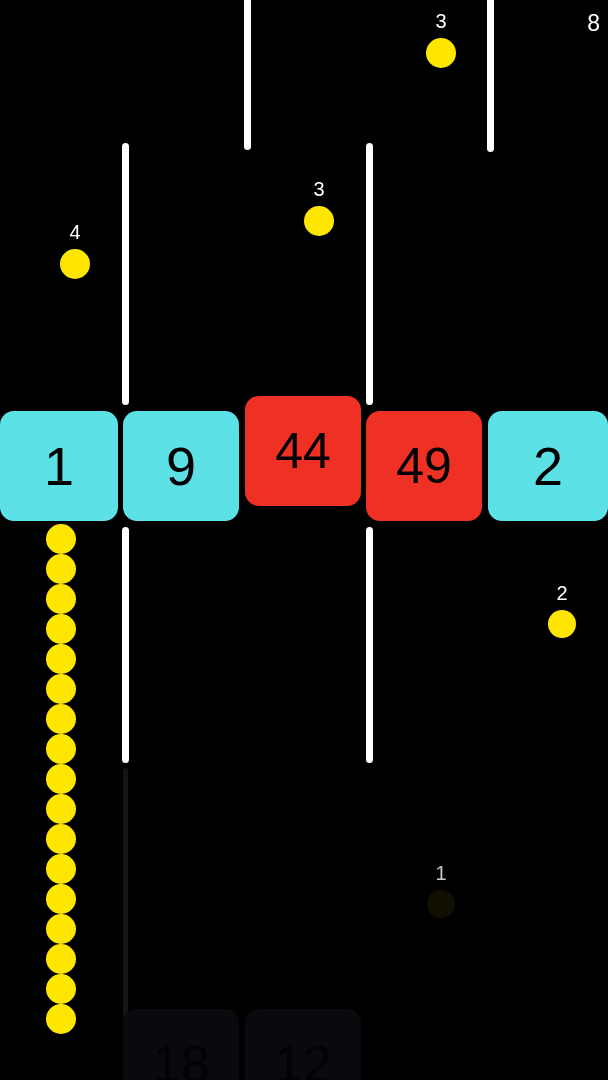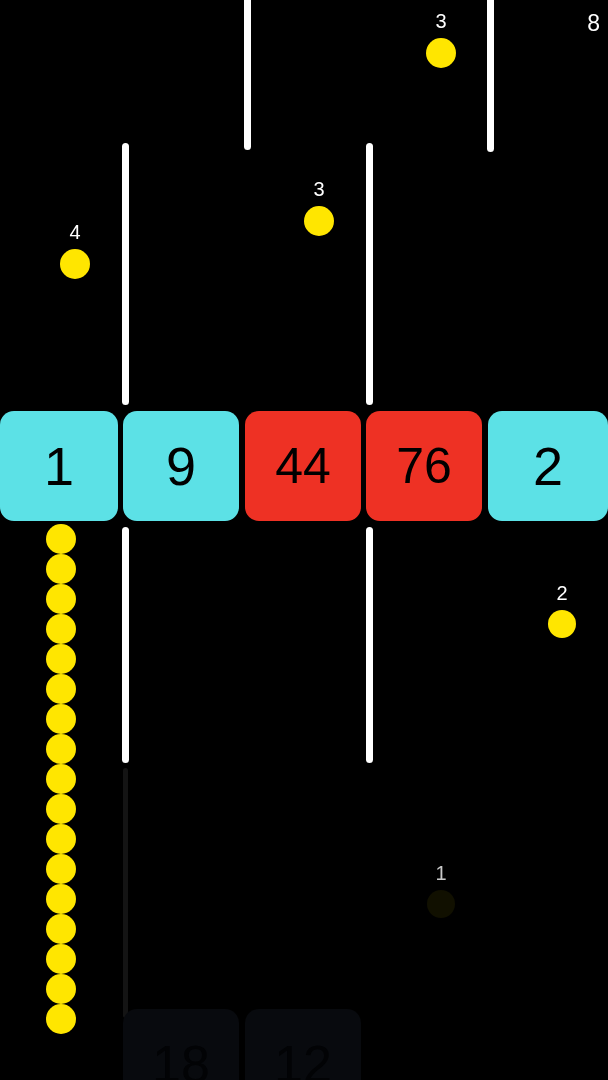--- a/index.html
+++ b/index.html
@@ -106,25 +106,25 @@
       </div>
     </div>
 
   <div id="blocks-layer">
       <div class="block cyan" style="left: 0px; top: 411px; width: 118px; height: 110px;">
         <span class="block-label" style="font-size: 54px;">1</span>
       </div>
       <div class="block cyan" style="left: 123px; top: 411px; width: 116px; height: 110px;">
         <span class="block-label" style="font-size: 54px;">9</span>
       </div>
-      <div class="block red" style="left: 245px; top: 411px; width: 116px; height: 110px;">
+      <div class="block red" style="left: 245px; top: 396px; width: 116px; height: 110px;">
         <span class="block-label" style="font-size: 50px;">44</span>
       </div>
       <div class="block red" style="left: 366px; top: 411px; width: 116px; height: 110px;">
-        <span class="block-label" style="font-size: 50px;">76</span>
+        <span class="block-label" style="font-size: 50px;">49</span>
       </div>
       <div class="block cyan" style="left: 488px; top: 411px; width: 120px; height: 110px;">
         <span class="block-label" style="font-size: 54px;">2</span>
       </div>
     </div>
 
   <div id="ball-column-layer">
       <div class="ball" style="left: 46px; top: 524px; width: 30px; height: 30px; background: rgb(255, 230, 0);"></div>
       <div class="ball" style="left: 46px; top: 554px; width: 30px; height: 30px; background: rgb(255, 230, 0);"></div>
       <div class="ball" style="left: 46px; top: 584px; width: 30px; height: 30px; background: rgb(255, 230, 0);"></div>

